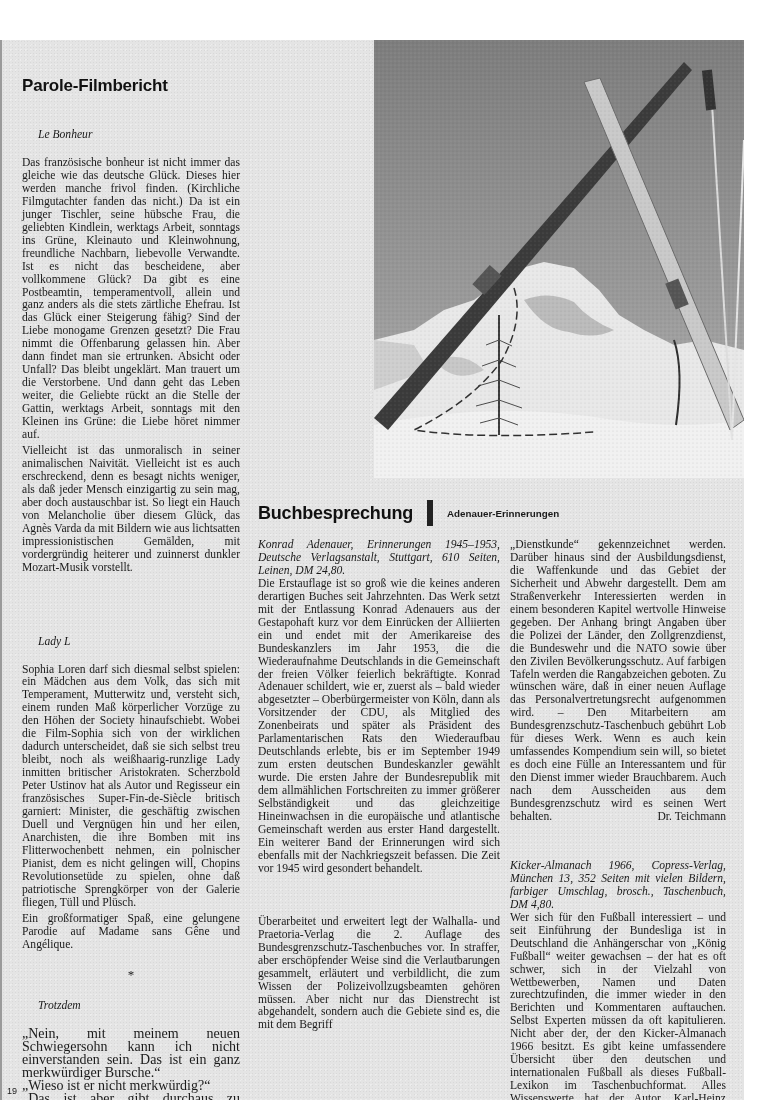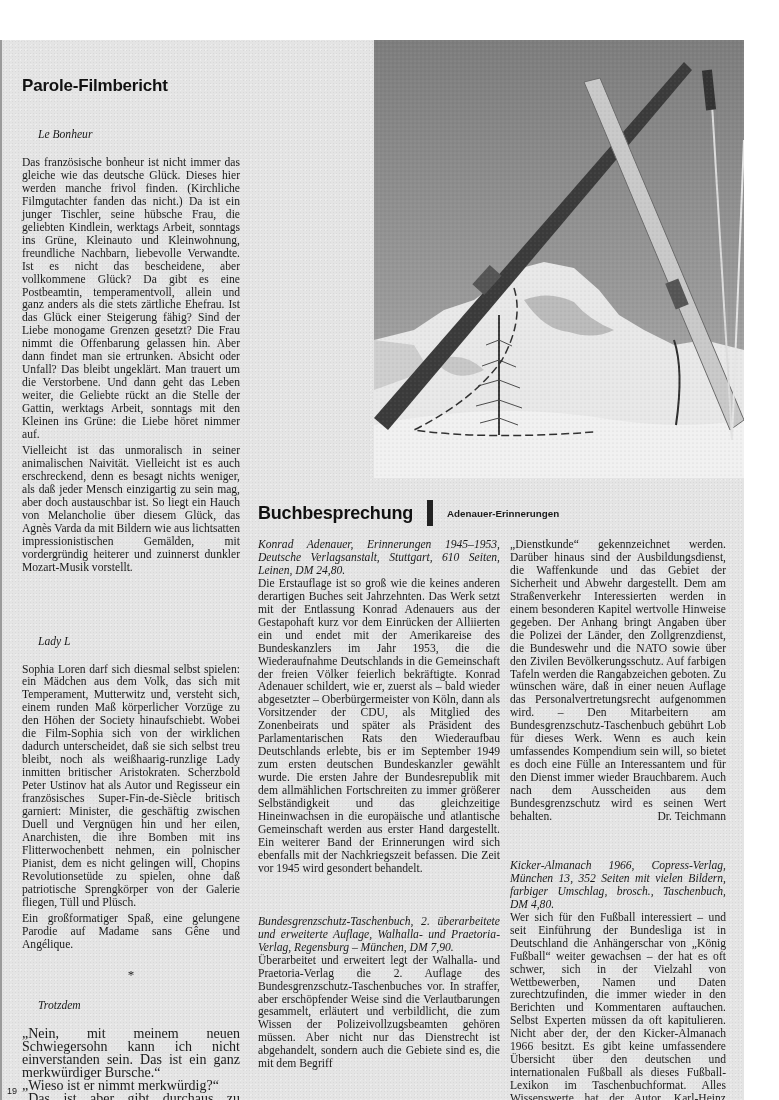--- a/index.html
+++ b/index.html
@@ -55,21 +55,21 @@
 
     <div style="height:44px;"></div>
     <div class="section-title">Lady L</div>
     <p class="txt">Sophia Loren darf sich diesmal selbst spielen: ein Mädchen aus dem Volk, das sich mit Temperament, Mutterwitz und, versteht sich, einem runden Maß körperlicher Vorzüge zu den Höhen der Society hinaufschiebt. Wobei die Film-Sophia sich von der wirklichen dadurch unterscheidet, daß sie sich selbst treu bleibt, noch als weißhaarig-runzlige Lady inmitten britischer Aristokraten. Scherzbold Peter Ustinov hat als Autor und Regisseur ein französisches Super-Fin-de-Siècle britisch garniert: Minister, die geschäftig zwischen Duell und Vergnügen hin und her eilen, Anarchisten, die ihre Bomben mit ins Flitterwochenbett nehmen, ein polnischer Pianist, dem es nicht gelingen will, Chopins Revolutionsetüde zu spielen, ohne daß patriotische Sprengkörper von der Galerie fliegen, Tüll und Plüsch.</p>
     <p class="txt" style="margin-top:3px;">Ein großformatiger Spaß, eine gelungene Parodie auf Madame sans Gêne und Angélique.</p>
 
     <div class="star">*</div>
 
     <div class="section-title">Trotzdem</div>
     <div class="quote">„Nein, mit meinem neuen Schwiegersohn kann ich nicht einverstanden sein. Das ist ein ganz merkwürdiger Bursche.“</div>
-    <div class="quote">„Wieso ist er nimmt merkwürdig?“</div>
+    <div class="quote">„Wieso ist er nicht merkwürdig?“</div>
     <div class="quote">„Das ist aber gibt durchaus zu begrüßen.“</div>
     <div class="quote">„Ja – aber er tut beides trotzdem.“</div>
 
     <div style="height:34px;"></div>
     <div class="section-title">Freundinnen</div>
     <div class="quote">„Wußtest du, liebste Freundin, daß mein Verlobter und ich zusammen genau fünfzig Jahre alt sind?“</div>
 
   </div>
 
   <div class="abs pagenum" style="left:5px; top:1046px;">19</div>
@@ -132,21 +132,20 @@
   <div class="abs sans" style="left:256px; top:460px; display:flex; align-items:center;">
     <span class="h1" style="font-size:18px;">Buchbesprechung</span>
     <span class="vbar" style="margin-left:14px;"></span>
     <span class="sub-h" style="margin-left:14px;">Adenauer-Erinnerungen</span>
   </div>
 
   <div class="col" style="left:256px; top:499px; width:242px;">
     <p class="txt it">Konrad Adenauer, Erinnerungen 1945–1953, Deutsche Verlagsanstalt, Stuttgart, 610 Seiten, Leinen, DM 24,80.</p>
     <p class="txt">Die Erstauflage ist so groß wie die keines anderen derartigen Buches seit Jahrzehnten. Das Werk setzt mit der Entlassung Konrad Adenauers aus der Gestapohaft kurz vor dem Einrücken der Alliierten ein und endet mit der Amerikareise des Bundeskanzlers im Jahr 1953, die die Wiederaufnahme Deutschlands in die Gemeinschaft der freien Völker feierlich bekräftigte. Konrad Adenauer schildert, wie er, zuerst als – bald wieder abgesetzter – Oberbürgermeister von Köln, dann als Vorsitzender der CDU, als Mitglied des Zonenbeirats und später als Präsident des Parlamentarischen Rats den Wiederaufbau Deutschlands erlebte, bis er im September 1949 zum ersten deutschen Bundeskanzler gewählt wurde. Die ersten Jahre der Bundesrepublik mit dem allmählichen Fortschreiten zu immer größerer Selbständigkeit und das gleichzeitige Hineinwachsen in die europäische und atlantische Gemeinschaft werden aus erster Hand dargestellt. Ein weiterer Band der Erinnerungen wird sich ebenfalls mit der Nachkriegszeit befassen. Die Zeit vor 1945 wird gesondert behandelt.</p>
     <div style="height:40px;"></div>
-    <p class="txt it">Bundesgrenzschutz-Taschenbuch, 2. überarbeitete und erweiterte Auflage, Walhalla- und Praetoria-Verlag, Regensburg – München, DM 7,90.</p>
     <p class="txt">Überarbeitet und erweitert legt der Walhalla- und Praetoria-Verlag die 2. Auflage des Bundesgrenzschutz-Taschenbuches vor. In straffer, aber erschöpfender Weise sind die Verlautbarungen gesammelt, erläutert und verbildlicht, die zum Wissen der Polizeivollzugsbeamten gehören müssen. Aber nicht nur das Dienstrecht ist abgehandelt, sondern auch die Gebiete sind es, die mit dem Begriff</p>
   </div>
 
   <div class="col" style="left:508px; top:499px; width:216px;">
     <p class="txt">„Dienstkunde“ gekennzeichnet werden. Darüber hinaus sind der Ausbildungsdienst, die Waffenkunde und das Gebiet der Sicherheit und Abwehr dargestellt. Dem am Straßenverkehr Interessierten werden in einem besonderen Kapitel wertvolle Hinweise gegeben. Der Anhang bringt Angaben über die Polizei der Länder, den Zollgrenzdienst, die Bundeswehr und die NATO sowie über den Zivilen Bevölkerungsschutz. Auf farbigen Tafeln werden die Rangabzeichen geboten. Zu wünschen wäre, daß in einer neuen Auflage das Personalvertretungsrecht aufgenommen wird. – Den Mitarbeitern am Bundesgrenzschutz-Taschenbuch gebührt Lob für dieses Werk. Wenn es auch kein umfassendes Kompendium sein will, so bietet es doch eine Fülle an Interessantem und für den Dienst immer wieder Brauchbarem. Auch nach dem Ausscheiden aus dem Bundesgrenzschutz wird es seinen Wert behalten.</p>
     <div style="text-align:right; font-size:11.6px; line-height:12.95px; margin-top:-13px;padding-left:48px;">Dr. Teichmann</div>
     <div style="height:36px;"></div>
     <p class="txt it">Kicker-Almanach 1966, Copress-Verlag, München 13, 352 Seiten mit vielen Bildern, farbiger Umschlag, brosch., Taschenbuch, DM 4,80.</p>
     <p class="txt">Wer sich für den Fußball interessiert – und seit Einführung der Bundesliga ist in Deutschland die Anhängerschar von „König Fußball“ weiter gewachsen – der hat es oft schwer, sich in der Vielzahl von Wettbewerben, Namen und Daten zurechtzufinden, die immer wieder in den Berichten und Kommentaren auftauchen. Selbst Experten müssen da oft kapitulieren. Nicht aber der, der den Kicker-Almanach 1966 besitzt. Es gibt keine umfassendere Übersicht über den deutschen und internationalen Fußball als dieses Fußball-Lexikon im Taschenbuchformat. Alles Wissenswerte hat der Autor, Karl-Heinz Heimann, wieder zusammengetragen, gesichtet, auf den neuesten Stand gebracht und für den Leser übersichtlich geordnet.</p>
   </div>

